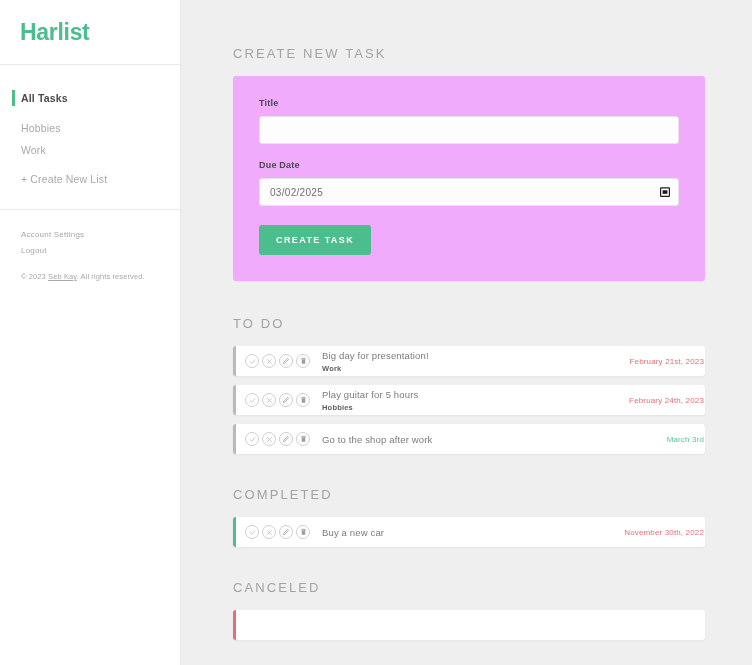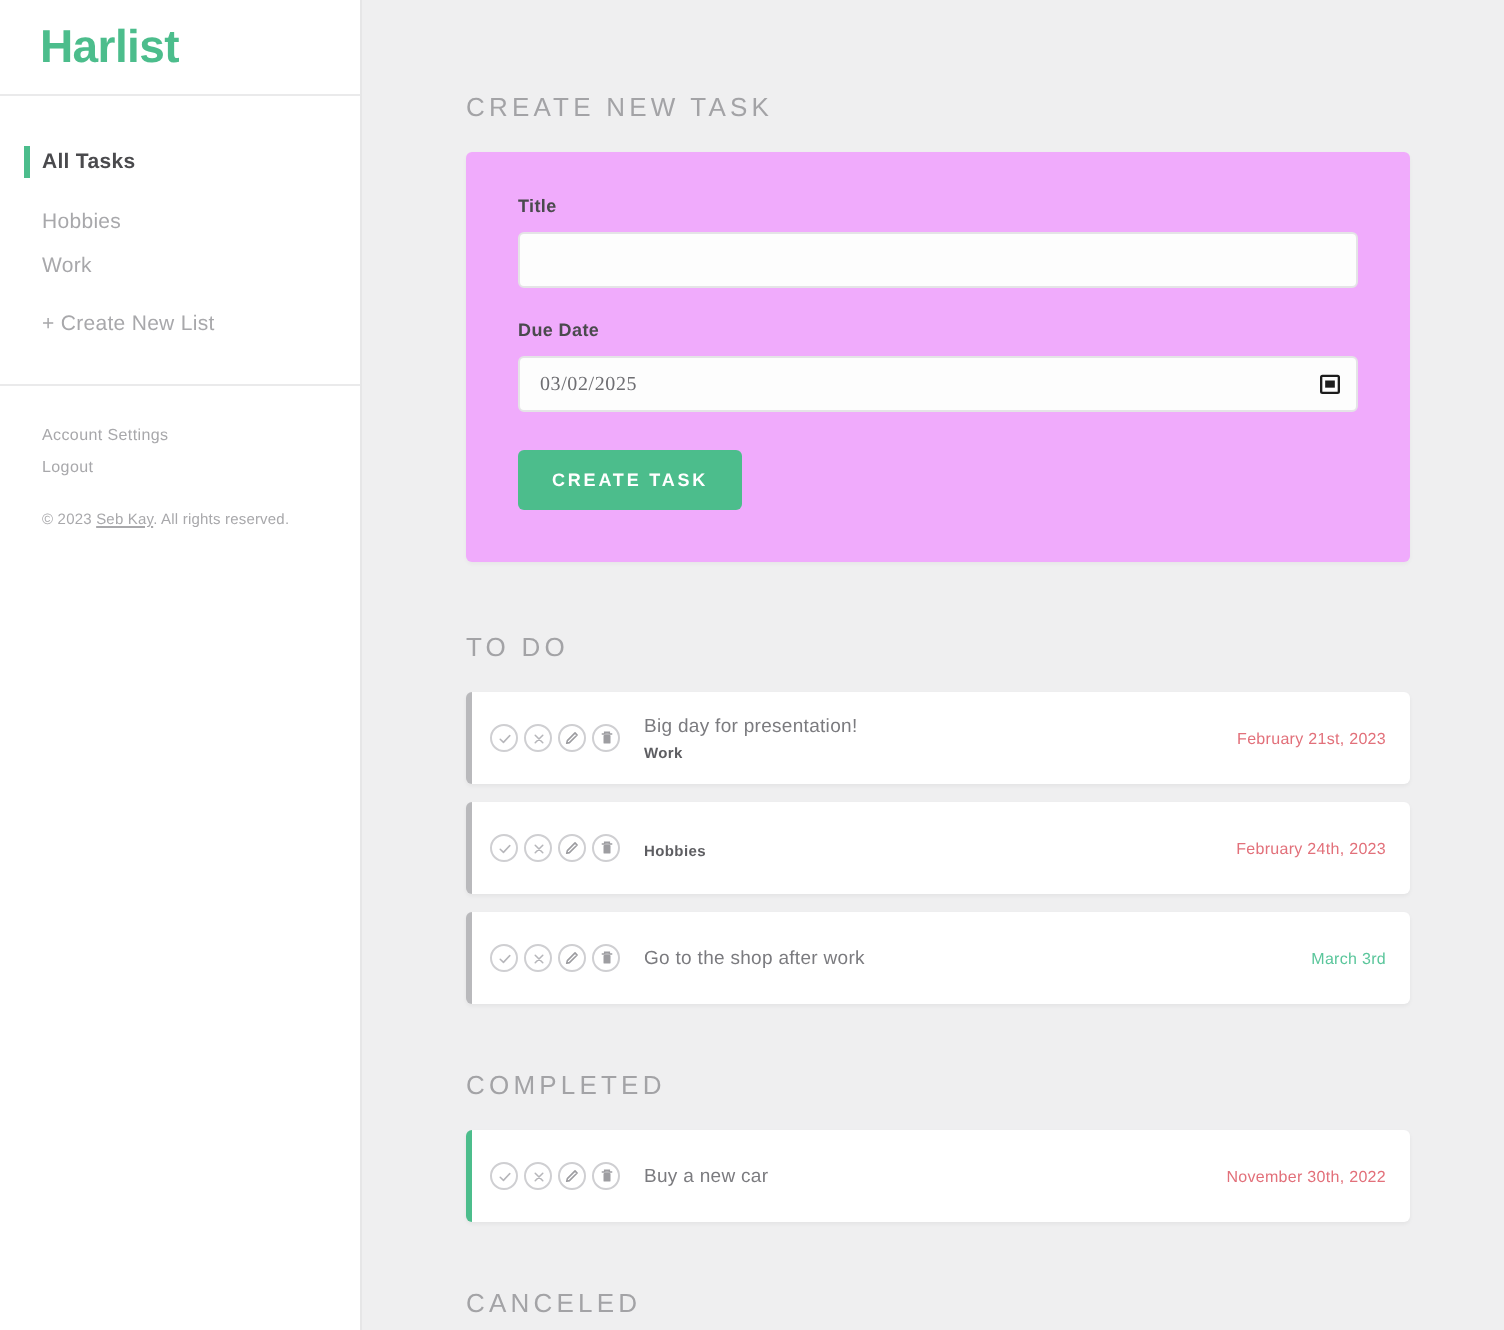--- a/index.html
+++ b/index.html
@@ -22,21 +22,21 @@
     width: 181px;
     min-width: 181px;
     height: 665px;
     background: #ffffff;
     border-right: 1px solid #e6e6e7;
     display: flex;
     flex-direction: column;
   }
 
   .brand-block {
-    height: 48px;
+    height: 65px;
     display: flex;
     align-items: center;
     padding: 0 16px 0 20px;
     border-bottom: 1px solid #eaeaeb;
   }
   .brand {
     font-size: 23px;
     font-weight: bold;
     color: #4cbd8c;
     letter-spacing: -0.3px;
@@ -138,21 +138,21 @@
     margin-bottom: 8px;
     letter-spacing: 0.2px;
   }
 
   .text-input, .date-input {
     width: 100%;
     height: 28px;
     border: 1px solid #e4e4e6;
     border-radius: 3px;
     background: #fdfdfd;
-    font-family: Liberation Serif, serif;
+    font-family: Liberation Sans, sans-serif;
     font-size: 10px;
     color: #6e6e72;
     padding: 0 10px;
     outline: none;
     letter-spacing: 0.3px;
   }
   .field-gap { height: 16px; }
 
   .date-wrap { position: relative; }
   .date-input { padding-right: 28px; }
@@ -179,24 +179,24 @@
     padding: 10px 17px;
     cursor: pointer;
   }
 
   
   .task-section { margin-bottom: 33px; }
 
   .task-row {
     background: #ffffff;
     border-radius: 3px;
-    height: 46px;
-    display: flex;
-    align-items: center;
-    padding: 0 12px 0 0;
+    height: 30px;
+    display: flex;
+    align-items: center;
+    padding: 0 1px 0 0;
     margin-bottom: 9px;
     box-shadow: 0 1px 2px rgba(0,0,0,0.05);
     border-left: 3px solid #b9b9bc;
     overflow: hidden;
   }
   .task-row.accent-green { border-left-color: #4cbd8c; }
   .task-row.accent-red   { border-left-color: #e2707a; }
 
   .icon-group {
     display: flex;
@@ -351,20 +351,21 @@
               </svg>
             </div>
             <div class="icon-btn">
               <svg width="7" height="8" viewBox="0 0 10 11">
                 <path d="M1.6 2.6 H8.4 M3.3 2.6 V1.4 H6.7 V2.6" fill="none" stroke="#9d9da1" stroke-width="1" stroke-linecap="round"></path>
                 <rect x="2.5" y="3.4" width="5" height="6.1" rx="0.6" fill="#9d9da1"></rect>
               </svg>
             </div>
           </div>
           <div class="task-texts">
+            <div class="task-title">Play guitar for 5 hours</div>
             <div class="task-cat">Hobbies</div>
           </div>
           <div class="task-date date-overdue">February 24th, 2023</div>
         </div>
         <div class="task-row">
           <div class="icon-group">
             <div class="icon-btn">
               <svg width="7" height="7" viewBox="0 0 10 10">
                 <path d="M1.6 5.2 L3.9 7.4 L8.4 2.6" fill="none" stroke="#b6b6ba" stroke-width="1.1" stroke-linecap="round" stroke-linejoin="round"></path>
               </svg>

